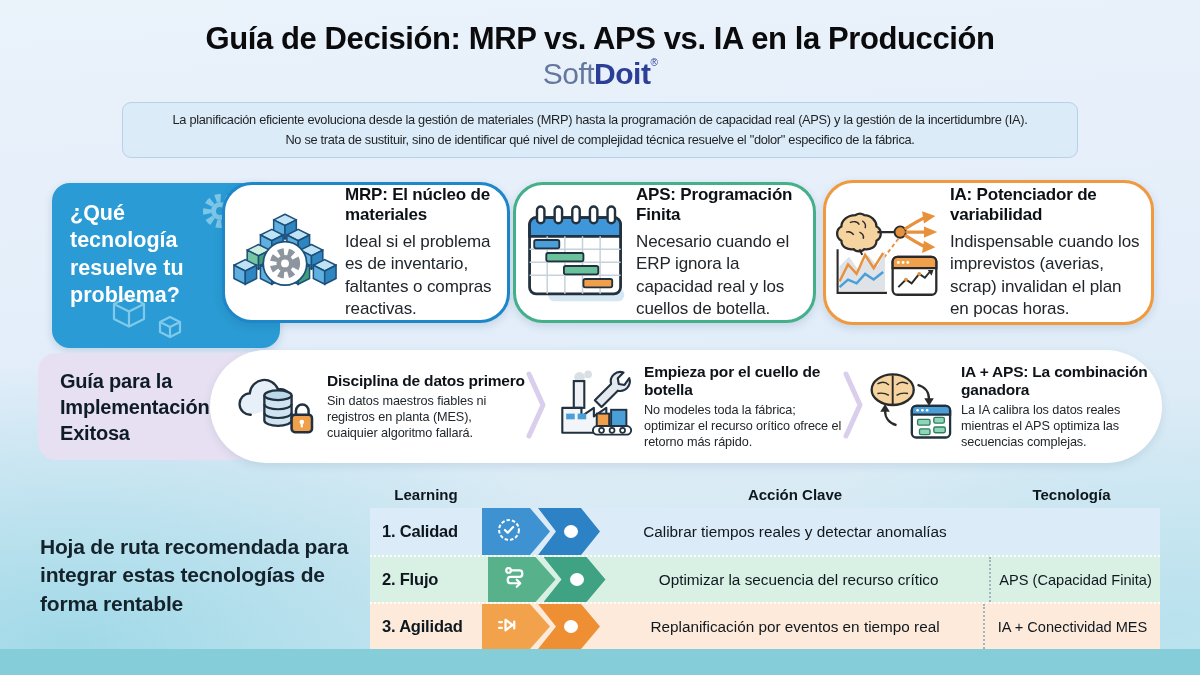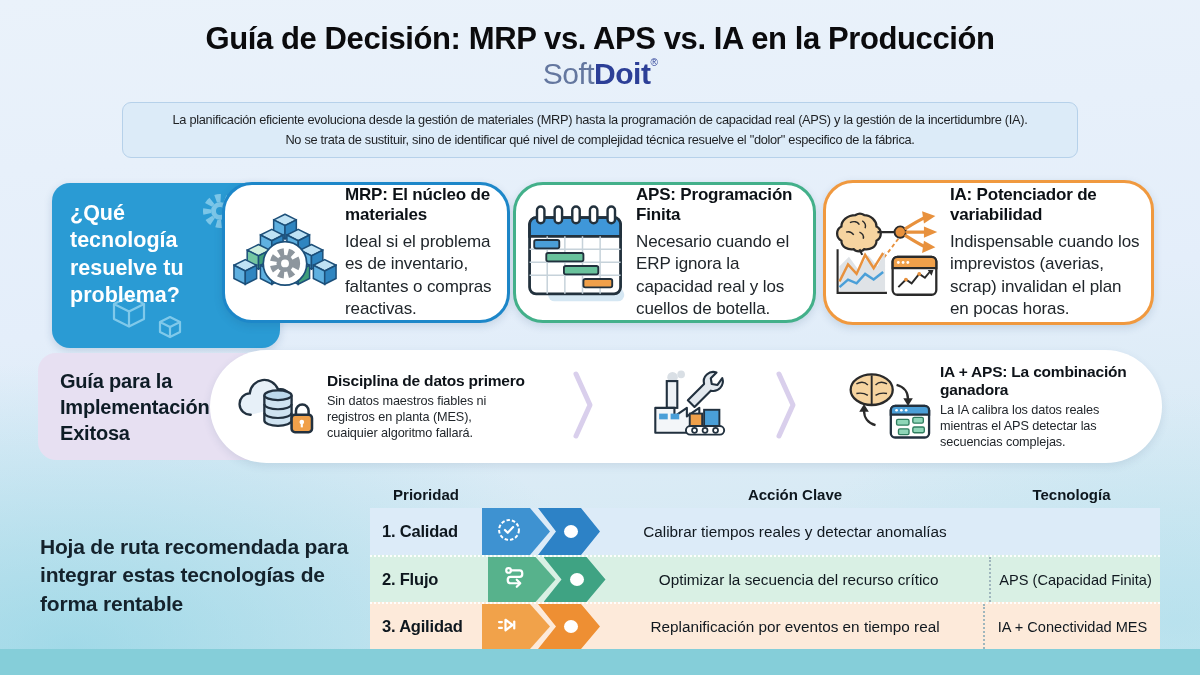--- a/index.html
+++ b/index.html
@@ -265,20 +265,24 @@
             <rect x="20" y="46" width="9" height="6" fill="#4a9fd8"></rect>
               <rect x="32" y="46" width="9" height="6" fill="#4a9fd8"></rect>
             <rect x="52" y="46" width="13" height="13" fill="#f0a04a" stroke="#22313f" stroke-width="2"></rect>
             <rect x="67" y="42" width="16" height="17" fill="#4a9fd8" stroke="#22313f" stroke-width="2"></rect>
             <rect x="48" y="59" width="40" height="9" rx="4.5" fill="#fff" stroke="#22313f" stroke-width="2"></rect>
             <circle cx="57" cy="63.5" r="2.6" fill="none" stroke="#22313f" stroke-width="1.8"></circle>
             <circle cx="68" cy="63.5" r="2.6" fill="none" stroke="#22313f" stroke-width="1.8"></circle>
             <circle cx="79" cy="63.5" r="2.6" fill="none" stroke="#22313f" stroke-width="1.8"></circle>
           </svg>
         </span>
+        <div class="stext">
+          <h4>Empieza por el cuello de botella</h4>
+          <p>No modeles toda la fábrica; optimizar el recurso orítico ofrece el retorno más rápido.</p>
+        </div>
       </div>
 
       <span class="sep">
         <svg width="22" height="76">
             <path d="M4 7l14 31L4 69" stroke="#d9cfec" stroke-width="5" fill="none" stroke-linecap="round" stroke-linejoin="round"></path>
           </svg>
       </span>
 
       <div class="step">
         <span>
@@ -296,32 +300,32 @@
               <circle cx="61" cy="42.5" r="1.4" fill="#fff"></circle>
               <circle cx="66" cy="42.5" r="1.4" fill="#fff"></circle>
             <rect x="56" y="52" width="13" height="6" rx="1.5" fill="#8fd6b8" stroke="#2e7d5f" stroke-width="1.4"></rect>
             <rect x="73" y="50" width="11" height="6" rx="1.5" fill="#8fd6b8" stroke="#2e7d5f" stroke-width="1.4"></rect>
             <rect x="58" y="62" width="11" height="6" rx="1.5" fill="#8fd6b8" stroke="#2e7d5f" stroke-width="1.4"></rect>
             <rect x="73" y="60" width="12" height="6" rx="1.5" fill="#8fd6b8" stroke="#2e7d5f" stroke-width="1.4"></rect>
           </svg>
         </span>
         <div class="stext">
           <h4>IA + APS: La combinación ganadora</h4>
-          <p>La IA calibra los datos reales mientras el APS detectar las secuencias complejas.</p>
+          <p>La IA calibra los datos reales mientras el APS optimiza las secuencias complejas.</p>
         </div>
       </div>
 
     </div>
   </div>
 
   <div class="roadmap-heading">Hoja de ruta recomendada para integrar estas tecnologías de forma rentable</div>
 
   <div class="tbl">
     <div class="tbl-head">
-      <div class="th1">Prioridad</div>
+      <div class="th1">Learning</div>
       <div class="th2"></div>
       <div class="th3">Acción Clave</div>
       <div class="th4">Tecnología</div>
     </div>
 
     <div class="trow r1">
       <div class="c-pri">1. Calidad</div>
       <div class="c-rib">
         <div class="chev1">
           <span>

